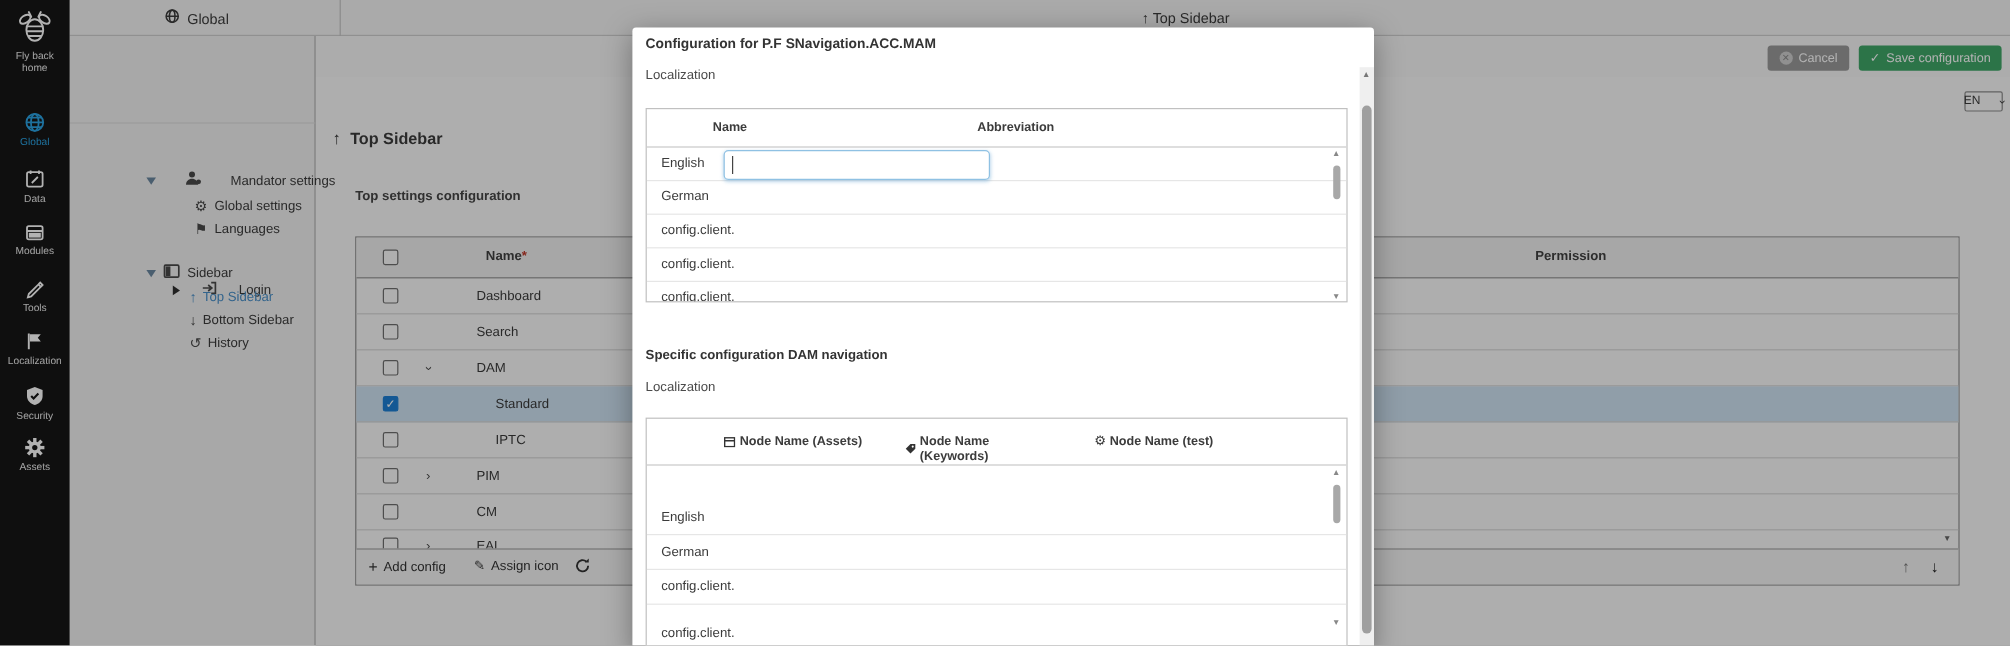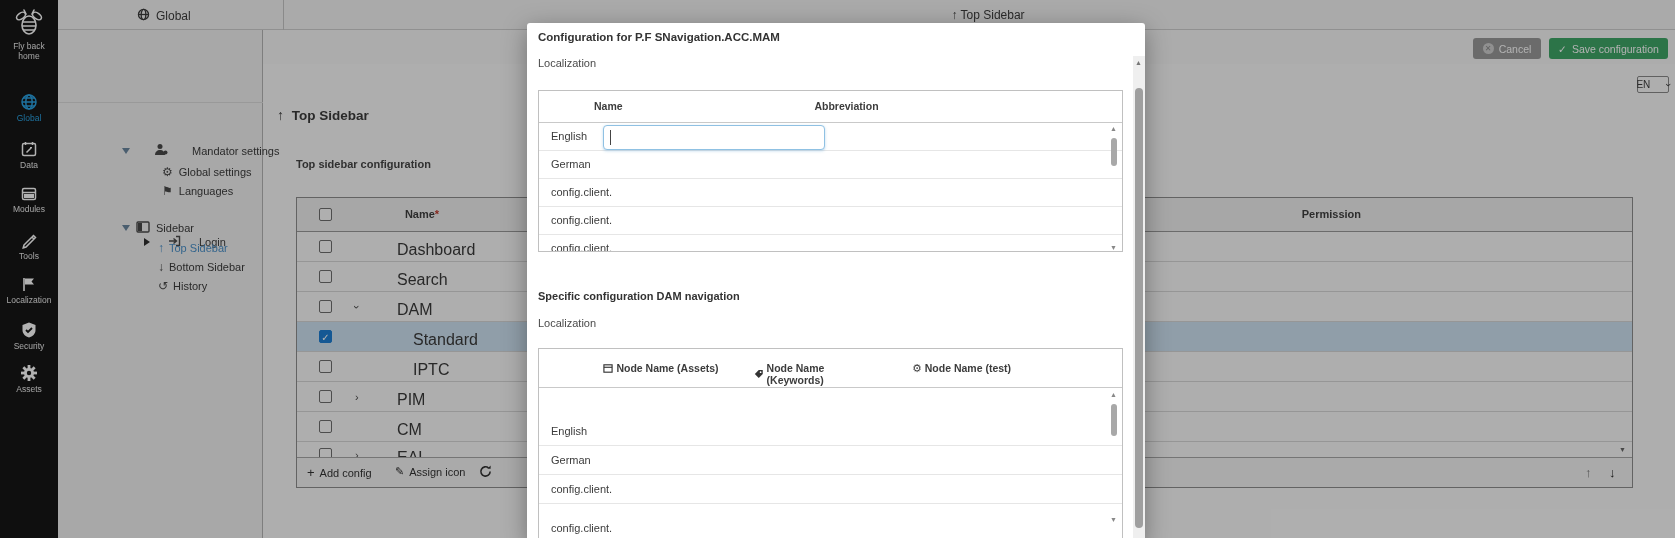--- a/index.html
+++ b/index.html
@@ -42,21 +42,21 @@
   .tri-closed{width:0;height:0;border-top:4px solid transparent;border-bottom:4px solid transparent;border-left:6px solid #2e2e2e;}
   .tree-glyph{font-size:12px;color:#4a4a4a;line-height:1;}
 
   
   #bgtable{left:296px;top:197px;width:1337px;height:291px;background:#f9f9f9;border:1px solid #8f8f8f;z-index:4;}
   #bgtable-header{position:absolute;left:0;top:0;width:100%;height:34px;background:#f0f0f0;border-bottom:1px solid #9a9a9a;}
   .bgrow{position:absolute;left:0;width:100%;height:30px;border-bottom:1px solid #d7d7d7;}
   .bgrow.sel{background:#cfe3f3;}
   .cbx{position:absolute;left:22px;width:13px;height:13px;border:1.5px solid #6f6f6f;border-radius:2px;background:#fbfbfb;}
   .cbx.checked{background:#1d7fd4;border-color:#1d7fd4;color:#fff;font-size:10px;line-height:13px;text-align:center;}
-  .rowname{position:absolute;font-size:16px;color:#3a3a3a;}
+  .rowname{position:absolute;font-size:11px;color:#3a3a3a;}
   .rowcaret{position:absolute;left:58px;font-size:11px;color:#4a4a4a;}
   .hdrtxt{font-size:11px;font-weight:bold;color:#3f3f3f;}
   #bgfooter{position:absolute;left:0;bottom:0;width:100%;height:30px;background:#f4f4f4;border-top:1px solid #a8a8a8;}
   .ftitem{position:absolute;top:7px;font-size:11px;color:#333;display:flex;align-items:center;gap:5px;}
 
   
   #overlay{left:0;top:0;width:1675px;height:538px;background:rgba(0,0,0,0.30);z-index:50;}
   #modal{left:527px;top:23px;width:618px;height:520px;background:#fff;border-radius:3px;
          box-shadow:0 6px 24px rgba(0,0,0,0.35);z-index:100;}
   .mtitle{font-size:11.5px;font-weight:bold;color:#333;}
@@ -282,29 +282,29 @@
     <div class="tree-row" style="left:100px;top:247px;gap:5px;">
       <span class="tree-glyph">↺</span>
       <span class="tree-label">History</span>
     </div>
   </div>
 
   <div class="abs" style="left:277px;top:107px;font-size:14px;font-weight:bold;color:#3b3b3b;z-index:4;">
     <span>↑</span>&nbsp;
     <span style="font-size:13.5px;">Top Sidebar</span>
   </div>
-  <div class="abs" style="left:296px;top:158px;font-size:11px;font-weight:bold;color:#464646;z-index:4;">Top sidebar configuration</div>
+  <div class="abs" style="left:296px;top:158px;font-size:11px;font-weight:bold;color:#464646;z-index:4;">Top settings configuration</div>
 
   <div id="bgtable" class="abs">
     <div id="bgtable-header">
       <span class="cbx" style="top:10px;"></span>
       <span class="abs hdrtxt" style="left:60px;top:10px;width:130px;text-align:center;">
         <span>Name</span><span style="color:#c0392b;">*</span>
       </span>
-      <span class="abs hdrtxt" style="left:904px;top:10px;width:160px;text-align:right;">Permission</span>
+      <span class="abs hdrtxt" style="left:932px;top:10px;width:160px;text-align:center;">Permission</span>
     </div>
 
     <div class="bgrow" style="top:34px;">
       <span class="cbx" style="top:8px;"></span>
       <span class="rowname" style="left:100px;top:9px;">Dashboard</span>
     </div>
     <div class="bgrow" style="top:64px;">
       <span class="cbx" style="top:8px;"></span>
       <span class="rowname" style="left:100px;top:9px;">Search</span>
     </div>

